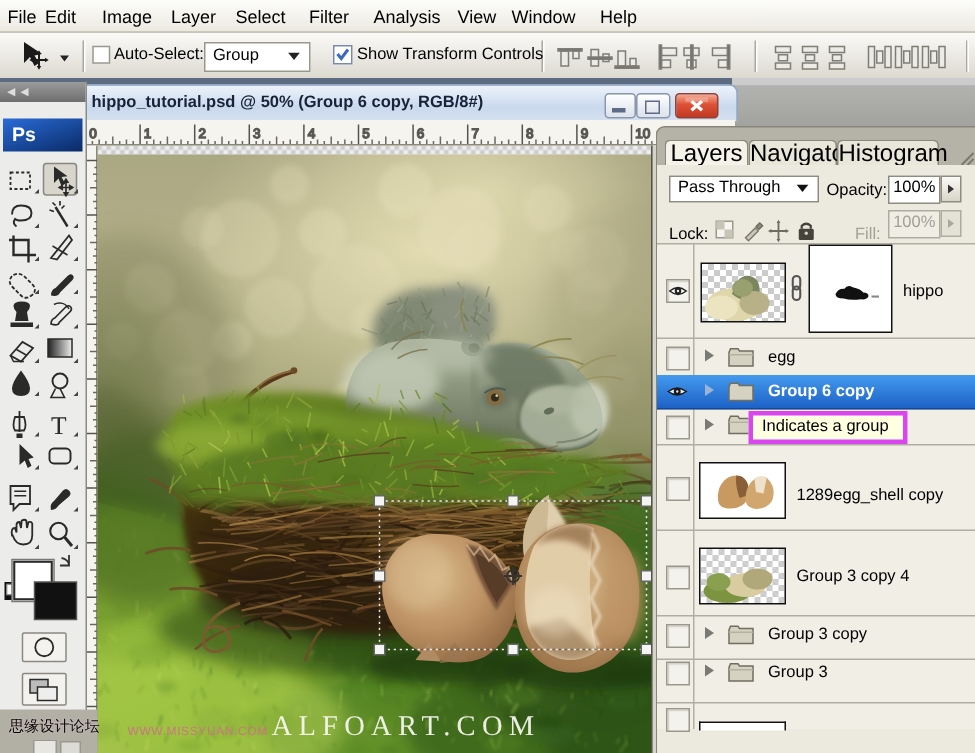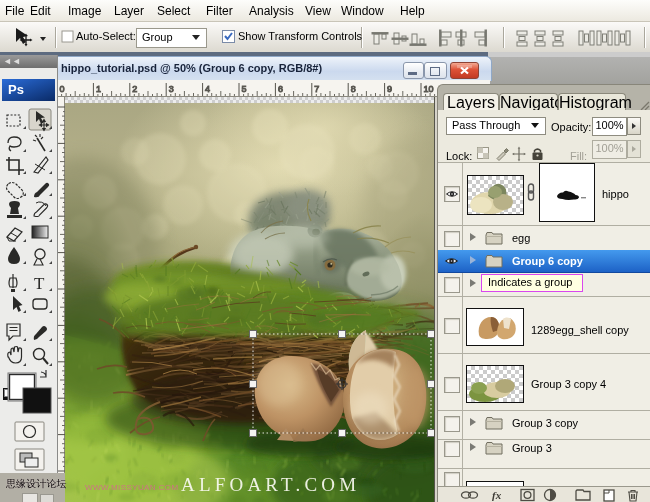--- a/index.html
+++ b/index.html
@@ -1866,21 +1866,21 @@
         <path d="M1 4 L1 13 L17 13 L17 3 L8 3 L7 1.5 L2 1.5 L1 4 Z" fill="#d6d2c2" stroke="#716e60" stroke-width="1"></path>
       </svg>
 <span style="position:absolute;left:74px;top:5px;font-size:11px;font-weight:bold;color:#fff">Group 6 copy</span>
 </div>
 <div class="eyebox" style="left:6px;top:167px"></div>
 <div class="tri" style="left:32px;top:169px;border-left-color:#7a7a74"></div>
 <svg class="abs" style="left:47px;top:166px" width="19" height="15" viewBox="0 0 19 15">
       <path d="M1 4 L1 13 L17 13 L17 3 L8 3 L7 1.5 L2 1.5 L1 4 Z" fill="#d6d2c2" stroke="#716e60" stroke-width="1"></path>
       <path d="M1 5.5 L17 5.5" stroke="#b5b1a0" stroke-width="1"></path>
     </svg>
-<div class="abs" style="left:43px;top:164px;width:100px;height:16px;background:#ffffe1;border:1px solid #d946ef;">
+<div class="abs" style="left:61px;top:164px;width:100px;height:16px;background:#ffffe1;border:3px solid #d946ef;">
       <span style="position:absolute;left:6px;top:1px;font-size:11px;color:#000;white-space:nowrap">Indicates a group</span>
     </div>
 <div class="eyebox" style="left:6px;top:208px"></div>
 <div class="abs" style="left:28px;top:198px;width:56px;height:36px;background:#fff;border:1px solid #111"><svg width="56" height="36" viewBox="0 0 56 36">
         <path d="M12 26 C10 16 16 8 24 8 C30 8 33 14 32 21 C31 27 26 30 20 30 C16 30 13 29 12 26 Z" fill="#c89a62"></path>
         <path d="M24 8 C30 8 33 14 32 21 L26 23 C24 17 23 11 24 8 Z" fill="#8a5f38"></path>
         <path d="M30 24 C30 14 36 8 43 9 C48 12 50 18 48 24 C46 29 40 31 35 30 C32 29 30 27 30 24 Z" fill="#d2a76f"></path>
         <path d="M36 10 C38 8 42 8 44 10 L42 20 L37 19 Z" fill="#eee2cc"></path>
       </svg></div>
 <span class="ltext" style="left:93px;top:214px;">1289egg_shell copy</span>
@@ -1901,35 +1901,19 @@
 <span class="ltext" style="left:74px;top:307px;">Group 3 copy</span>
 <div class="eyebox" style="left:6px;top:331px"></div>
 <div class="tri" style="left:32px;top:333px;border-left-color:#7a7a74"></div>
 <svg class="abs" style="left:47px;top:331px" width="19" height="15" viewBox="0 0 19 15">
       <path d="M1 4 L1 13 L17 13 L17 3 L8 3 L7 1.5 L2 1.5 L1 4 Z" fill="#d6d2c2" stroke="#716e60" stroke-width="1"></path>
       <path d="M1 5.5 L17 5.5" stroke="#b5b1a0" stroke-width="1"></path>
     </svg>
 <span class="ltext" style="left:74px;top:332px;">Group 3</span>
 <div class="eyebox" style="left:6px;top:362px"></div>
 <div class="abs" style="left:28px;top:371px;width:56px;height:5px;background:#fff;border:1px solid #111;border-bottom:none"></div>
-<div class="abs" style="left:0;top:376px;width:212px;height:16px;background:#e8e5da;border-top:1px solid #9a988c">
-<svg width="212" height="16" viewBox="0 0 212 16">
-<g stroke="#4e4c44" fill="none" stroke-width="1.3">
-<ellipse cx="28" cy="8" rx="4.5" ry="3.2"></ellipse>
-          <ellipse cx="35" cy="8" rx="4.5" ry="3.2"></ellipse>
-</g>
-<text x="54" y="12" font-size="11" font-style="italic" font-weight="bold" fill="#3c3a34" font-family="Liberation Serif">fx</text>
-<rect x="83" y="2.5" width="13" height="11" fill="none" stroke="#4e4c44" stroke-width="1.3"></rect>
-        <circle cx="89.5" cy="8" r="3.4" fill="none" stroke="#4e4c44" stroke-width="1.3"></circle>
-<circle cx="112" cy="8" r="5.5" fill="none" stroke="#4e4c44" stroke-width="1.3"></circle>
-        <path d="M112 2.5 A5.5 5.5 0 0 1 112 13.5 Z" fill="#4e4c44"></path>
-<path d="M138 4 L138 13 L152 13 L152 4.5 L146 4.5 L145 3 L139 3 L138 4 Z" fill="none" stroke="#4e4c44" stroke-width="1.3"></path>
-<rect x="166" y="3" width="10" height="11" fill="#fff" stroke="#4e4c44" stroke-width="1.3"></rect>
-        <path d="M166 6 L171 6 L171 3" fill="none" stroke="#4e4c44" stroke-width="1"></path>
-<path d="M191 5 L199 5 L198 14 L192 14 Z M190 5 L200 5 M193 5 L193 3.5 L197 3.5 L197 5 M193.5 7 L193.5 12 M195 7 L195 12 M196.5 7 L196.5 12" fill="none" stroke="#4e4c44" stroke-width="1.1"></path>
-</svg></div>
   </div>
 
 <span class="abs" style="left:6px;top:477px;color:#000000;font-size:10px;font-weight:normal;letter-spacing:0.1px;text-shadow:0 0 1px #f0d8dc;">思缘设计论坛</span>
 <span class="abs" style="left:85px;top:483px;color:#cc7484;font-size:8px;font-weight:normal;letter-spacing:0.4px;">WWW.MISSYUAN.COM</span>
 <span class="abs" style="left:181px;top:474px;color:rgba(250,250,242,.92);font-size:19px;font-family:'Liberation Serif',serif;letter-spacing:4.2px;">ALFOART.COM</span>
 <div class="abs" style="left:22px;top:493px;width:14px;height:9px;background:#e8e6e2;border:1px solid #9a9890;"></div>
 <div class="abs" style="left:40px;top:494px;width:12px;height:8px;background:#dddbd6;border:1px solid #9a9890;"></div>
 
 </body></html>

